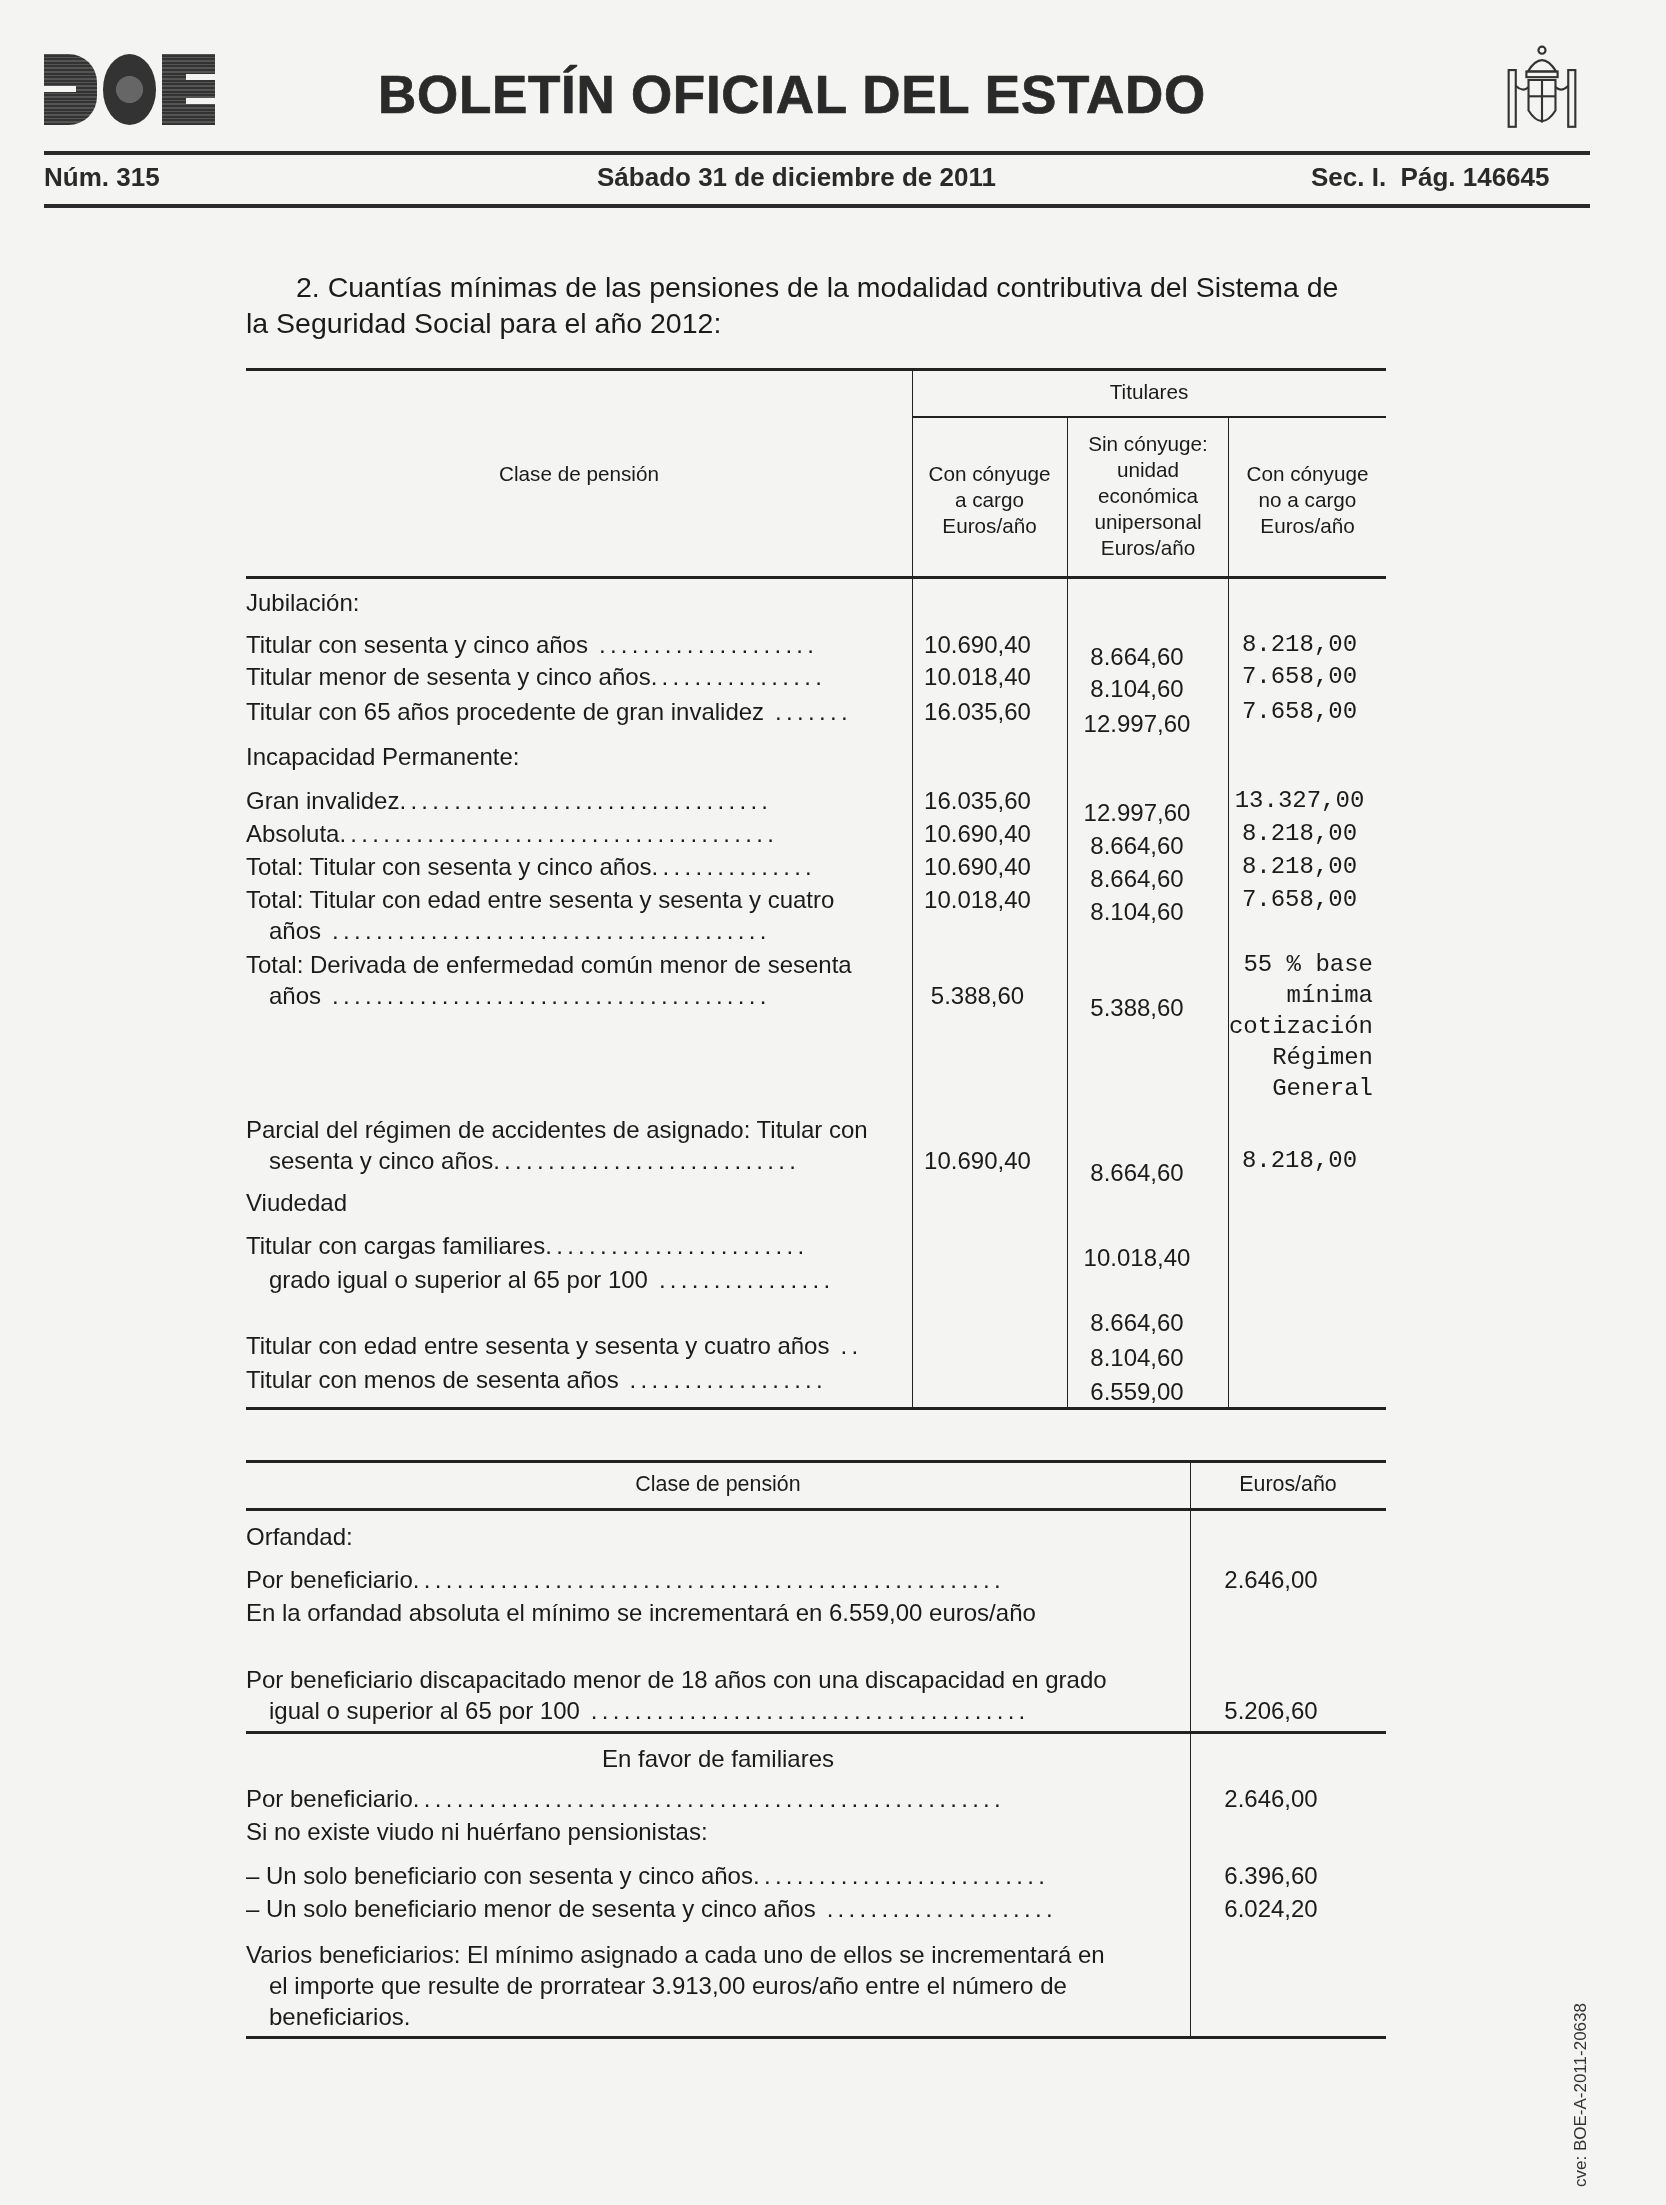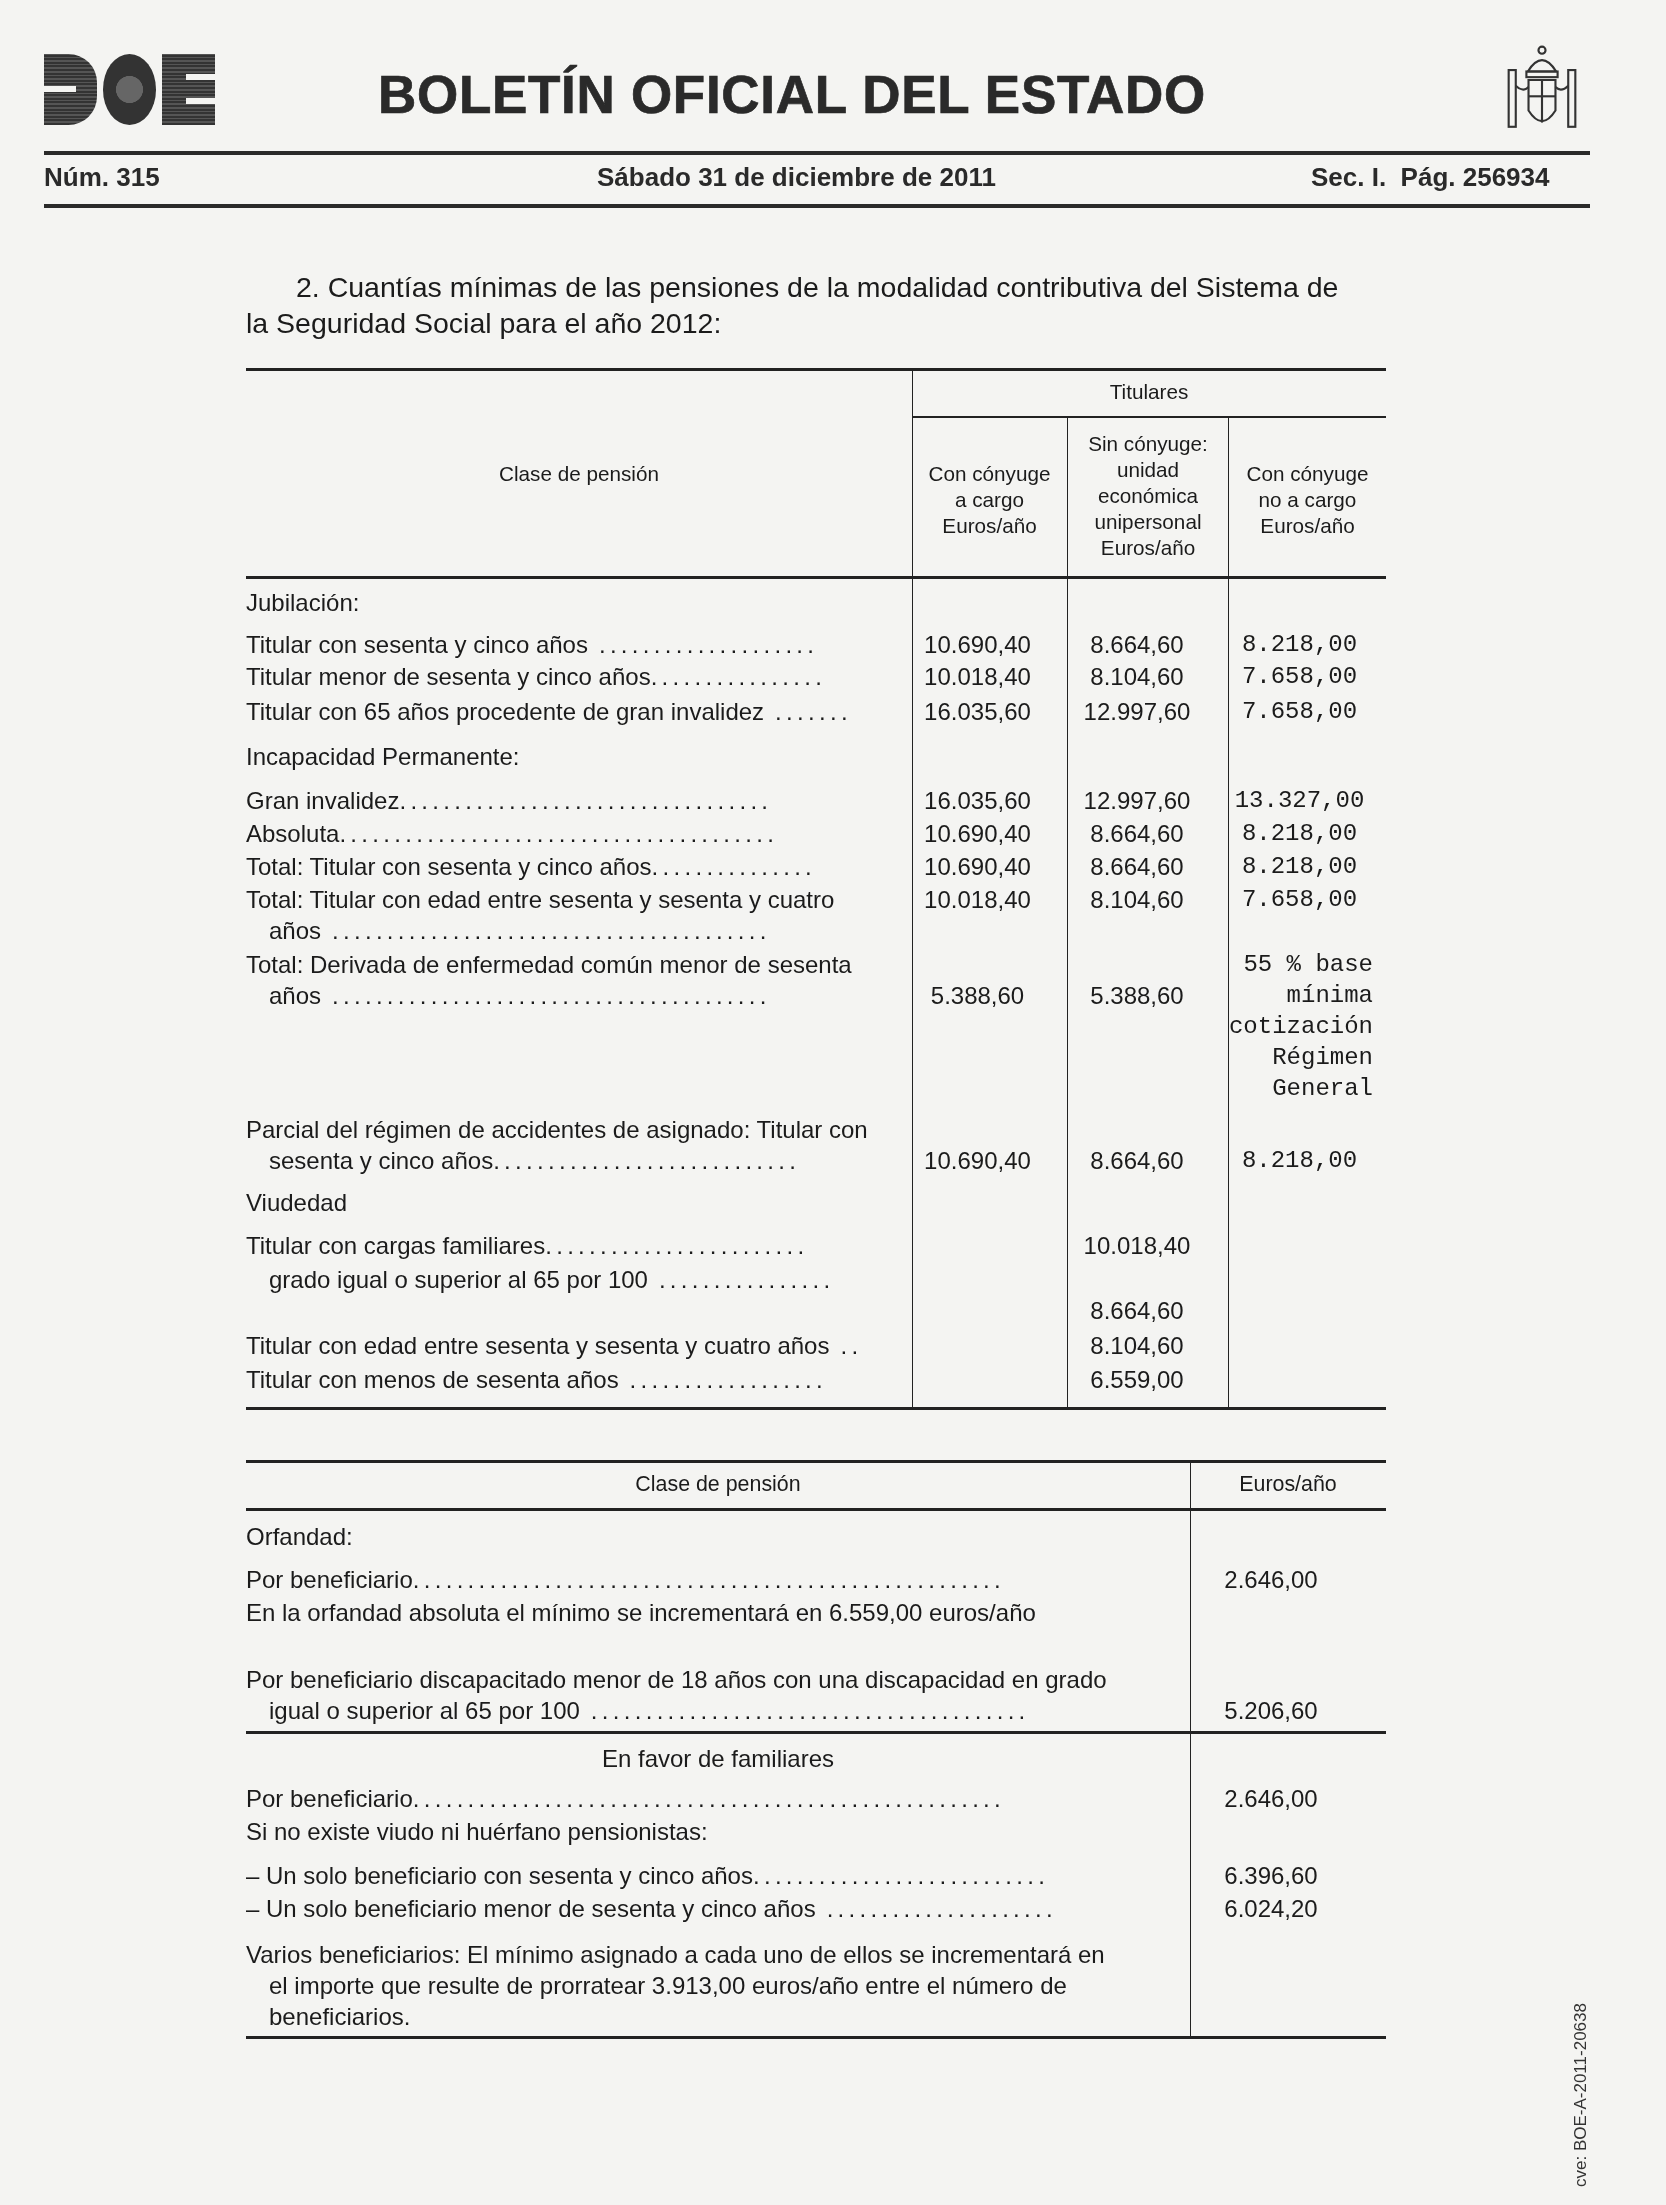--- a/index.html
+++ b/index.html
@@ -28,21 +28,21 @@
   .tbl { position:absolute; left:246px; width:1140px; }
   .thick { position:absolute; left:0; width:100%; height:2.8px; background:#222; }
   .vl { position:absolute; width:1.4px; background:#222; }
   .hdr { position:absolute; font-size:20.7px; line-height:26px; text-align:center; }
   .row { position:absolute; left:0; font-size:24px; line-height:31px; }
   .lbl { position:absolute; left:0; width:655px; }
   .lbl .hang { padding-left:23px; display:block; }
   .dots { letter-spacing:4.3px; }
   .num { position:absolute; text-align:center; }
   .c1 { left:670px; width:123px; }
-  .c2 { left:826px; width:130px; }
+  .c2 { left:826px; width:130px;margin-top:12px; }
   .c3 { left:980px; width:147px;font-family:Liberation Mono, monospace; }
   .c3.center { text-align:right; }
   .cve { left:1571px; top:2187px; font-size:17px; transform:rotate(-90deg); transform-origin:left top; white-space:nowrap; color:#333; }
 </style>
 </head>
 <body>
 
 <div class="abs boe-logo">
   <div class="ch b"></div>
   <div class="ch o"></div>
@@ -58,21 +58,21 @@
     <line x1="55" y1="52" x2="55" y2="112"></line>
     <line x1="36" y1="75" x2="74" y2="75"></line>
     <rect x="8" y="38" width="10" height="80"></rect>
     <rect x="92" y="38" width="10" height="80"></rect>
     <path d="M18 60 Q28 70 36 62 M74 62 Q82 70 92 60"></path>
   </g>
 </svg>
 <div class="abs rule" style="top:151px"></div>
 <div class="abs meta" style="left:44px">Núm. 315</div>
 <div class="abs meta" style="left:597px">Sábado 31 de diciembre de 2011</div>
-<div class="abs meta" style="left:1311px; white-space:pre">Sec. I.  Pág. 256934</div>
+<div class="abs meta" style="left:1311px; white-space:pre">Sec. I.  Pág. 146645</div>
 <div class="abs rule" style="top:204px"></div>
 
 <div class="abs intro">
   <div class="ind">2.  Cuantías mínimas de las pensiones de la modalidad contributiva del Sistema de</div>
   <div>la Seguridad Social para el año 2012:</div>
 </div>
 
 <div class="tbl" style="top:368px; height:1041px;">
   <div class="thick" style="top:0"></div>
   <div class="vl" style="left:666px; top:0; height:1041px"></div>

